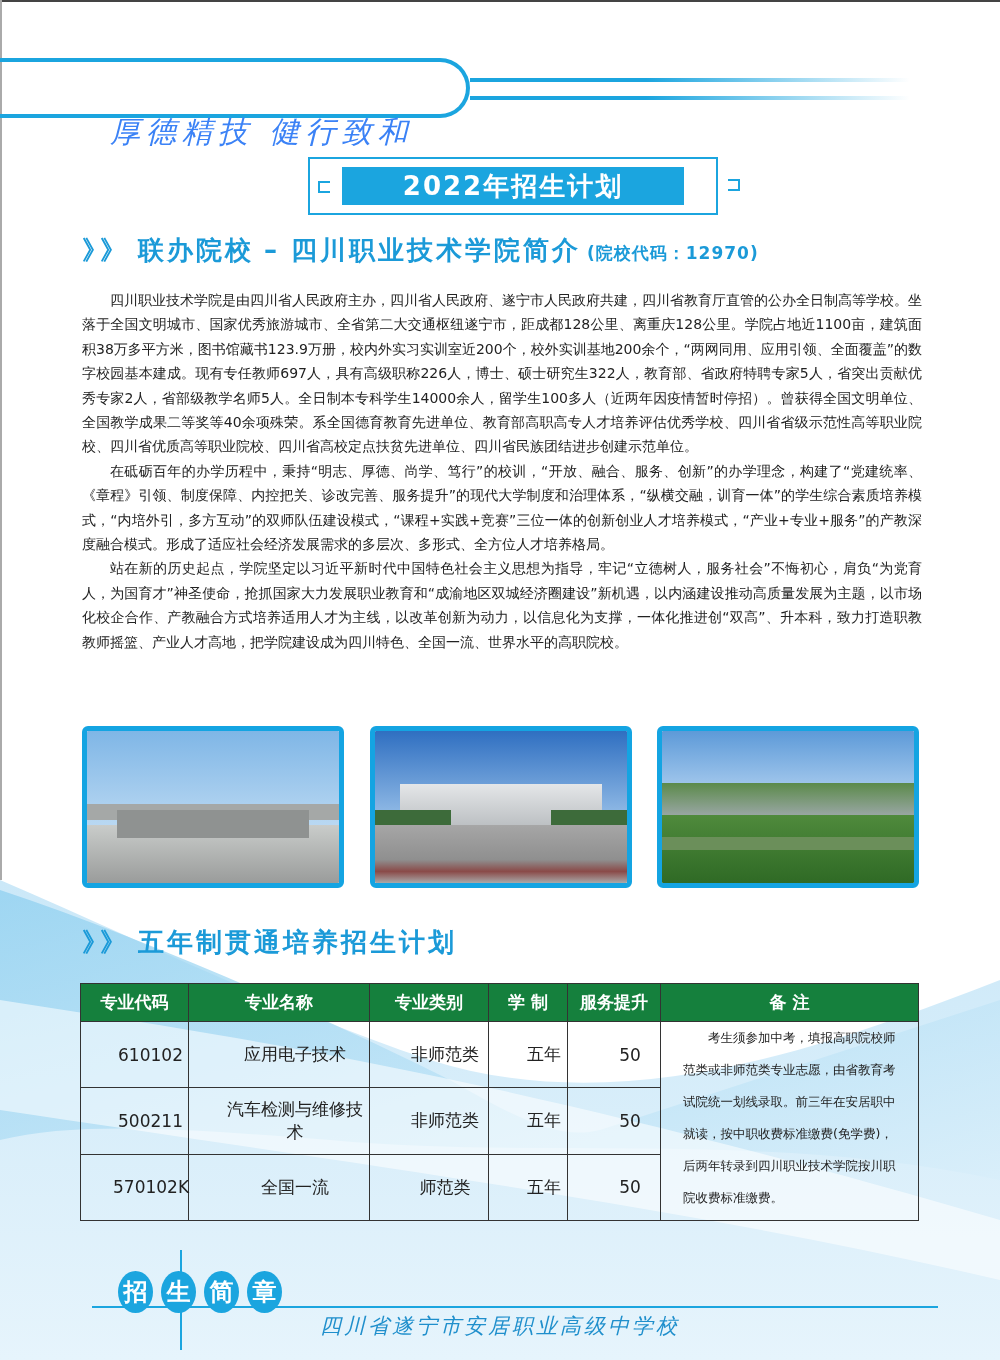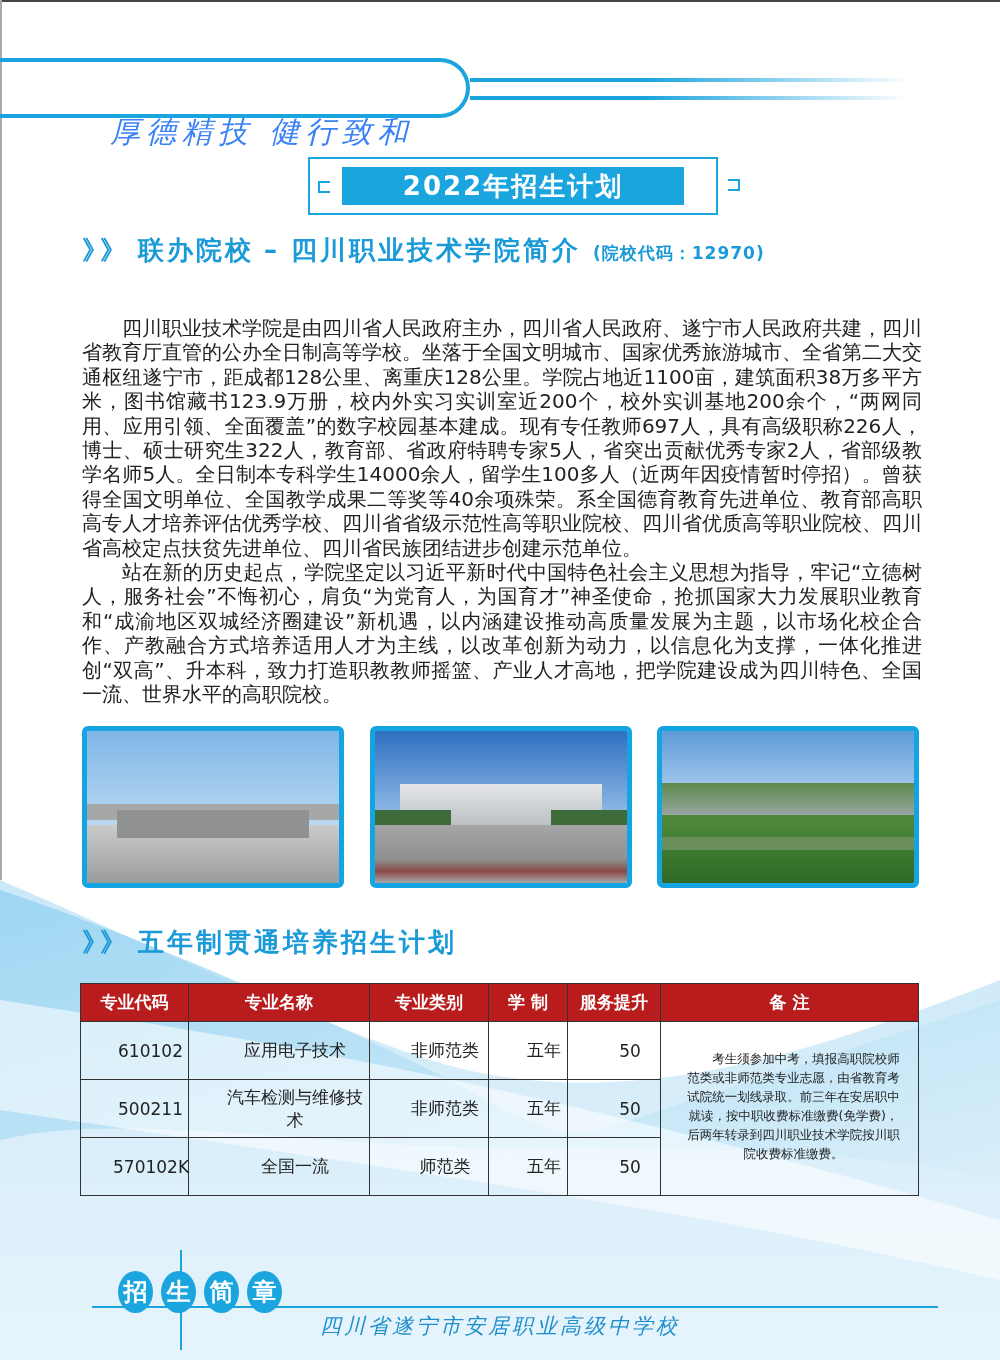--- a/index.html
+++ b/index.html
@@ -46,53 +46,53 @@
     display: flex; align-items: center; justify-content: center;
     color: #fff; font-weight: bold; font-size: 26px; letter-spacing: 2px;
   }
   .plan-corner-l { position: absolute; left: 10px; top: 24px; width: 12px; height: 12px; border: 2px solid #1ba5df; border-right: none; }
   .plan-corner-r { position: absolute; right: 10px; top: 22px; width: 12px; height: 12px; border: 2px solid #1ba5df; border-left: none; }
 
   
   .section-heading { position: absolute; left: 82px; display: flex; align-items: baseline; color: #1b9ad8; }
   .chev { font-size: 26px; font-weight: bold; margin-right: 8px; letter-spacing: -8px; color: #1b9ad8; }
   .sh-main { font-size: 26px; font-weight: bold; letter-spacing: 3px; margin-left: 12px; }
-  .sh-sub { font-size: 17px; font-weight: bold; margin-left: 12px; letter-spacing: 1px; }
-
-  
-  .intro { position: absolute; left: 82px; top: 288px; width: 840px; font-size: 20px; line-height: 24.4px; color: #222; text-align: justify; margin-top: 28px; }
+  .sh-sub { font-size: 17px; font-weight: bold; margin-left: 6px; letter-spacing: 1px; }
+
+  
+  .intro { position: absolute; left: 82px; top: 288px; width: 840px; font-size: 14px; line-height: 24.4px; color: #222; text-align: justify; }
   .intro p { text-indent: 2em; margin-bottom: 0; }
 
   
   .photo {
     position: absolute; top: 726px; width: 262px; height: 162px;
     border: 5px solid #14a4e2; border-radius: 6px; overflow: hidden;
   }
   .photo .sky { position: absolute; left: 0; top: 0; width: 100%; height: 62%; background: linear-gradient(#7fb6e6, #b9d8f2); }
   .photo .ground { position: absolute; left: 0; bottom: 0; width: 100%; height: 38%; }
   .photo-1 { left: 82px; }
   .photo-2 { left: 370px; }
   .photo-3 { left: 657px; }
 
   
   .plan-table {
     position: absolute; left: 80px; top: 983px; width: 838px;
     border-collapse: collapse; table-layout: fixed;
   }
   .plan-table th {
-    background: #b91c1c; color: #fff; font-weight: bold; font-size: 17px; height: 38px;
+    background: #15803d; color: #fff; font-weight: bold; font-size: 17px; height: 38px;
     border: 1.5px solid #333;
   }
   .plan-table td {
     border: 1.5px solid #333; text-align: center; font-size: 17px; height: 58px; color: #222;
     background: rgba(255,255,255,0.0);
     padding-left: 32px;
   }
   .plan-table td.note {
-    text-align: center; vertical-align: middle; font-size: 12.5px; line-height: 19px; padding: 0 14px 6px 22px; margin-top: 31px;
+    text-align: left; vertical-align: middle; font-size: 12.5px; line-height: 32px; padding: 0 14px 6px 22px; margin-top: 31px;
   }
   .note-text { text-indent: 2em; display: block; }
 
   
   .footer-vline { position: absolute; left: 180px; top: 1250px; width: 2px; height: 100px; background: #1ba5df; }
   .footer-hline { position: absolute; left: 92px; top: 1306px; width: 846px; height: 2px; background: #1ba5df; }
   .footer-badges { position: absolute; left: 118px; top: 1271px; display: flex; gap: 8px; }
   .badge {
     width: 35px; height: 42px; border-radius: 50%; background: #1ba5df; color: #fff;
     display: flex; align-items: center; justify-content: center; font-weight: bold; font-size: 24px;
@@ -140,20 +140,21 @@
 <div class="section-heading" style="top:233px;">
   <span class="chev">》》</span>
   <span class="sh-main">联办院校</span>
   <span class="sh-main" style="margin-left:10px;">–</span>
   <span class="sh-main" style="margin-left:11px;">四川职业技术学院简介</span>
   <span class="sh-sub">(院校代码：12970)</span>
 </div>
 
 <div class="intro">
   <p>四川职业技术学院是由四川省人民政府主办，四川省人民政府、遂宁市人民政府共建，四川省教育厅直管的公办全日制高等学校。坐落于全国文明城市、国家优秀旅游城市、全省第二大交通枢纽遂宁市，距成都128公里、离重庆128公里。学院占地近1100亩，建筑面积38万多平方米，图书馆藏书123.9万册，校内外实习实训室近200个，校外实训基地200余个，“两网同用、应用引领、全面覆盖”的数字校园基本建成。现有专任教师697人，具有高级职称226人，博士、硕士研究生322人，教育部、省政府特聘专家5人，省突出贡献优秀专家2人，省部级教学名师5人。全日制本专科学生14000余人，留学生100多人（近两年因疫情暂时停招）。曾获得全国文明单位、全国教学成果二等奖等40余项殊荣。系全国德育教育先进单位、教育部高职高专人才培养评估优秀学校、四川省省级示范性高等职业院校、四川省优质高等职业院校、四川省高校定点扶贫先进单位、四川省民族团结进步创建示范单位。</p>
+  <p>在砥砺百年的办学历程中，秉持“明志、厚德、尚学、笃行”的校训，“开放、融合、服务、创新”的办学理念，构建了“党建统率、《章程》引领、制度保障、内控把关、诊改完善、服务提升”的现代大学制度和治理体系，“纵横交融，训育一体”的学生综合素质培养模式，“内培外引，多方互动”的双师队伍建设模式，“课程+实践+竞赛”三位一体的创新创业人才培养模式，“产业+专业+服务”的产教深度融合模式。形成了适应社会经济发展需求的多层次、多形式、全方位人才培养格局。</p>
   <p>站在新的历史起点，学院坚定以习近平新时代中国特色社会主义思想为指导，牢记“立德树人，服务社会”不悔初心，肩负“为党育人，为国育才”神圣使命，抢抓国家大力发展职业教育和“成渝地区双城经济圈建设”新机遇，以内涵建设推动高质量发展为主题，以市场化校企合作、产教融合方式培养适用人才为主线，以改革创新为动力，以信息化为支撑，一体化推进创“双高”、升本科，致力打造职教教师摇篮、产业人才高地，把学院建设成为四川特色、全国一流、世界水平的高职院校。</p>
 </div>
 
 <div class="photo photo-1">
   <div class="sky"></div>
   <div class="ground" style="background:linear-gradient(#c9ccca,#9a9c9b);"></div>
   <div style="position:absolute;left:0;top:48%;width:100%;height:16px;background:#a5a8a7;"></div>
   <div style="position:absolute;left:12%;top:52%;width:76%;height:28px;background:#8f9291;"></div>
 </div>
 <div class="photo photo-2">

